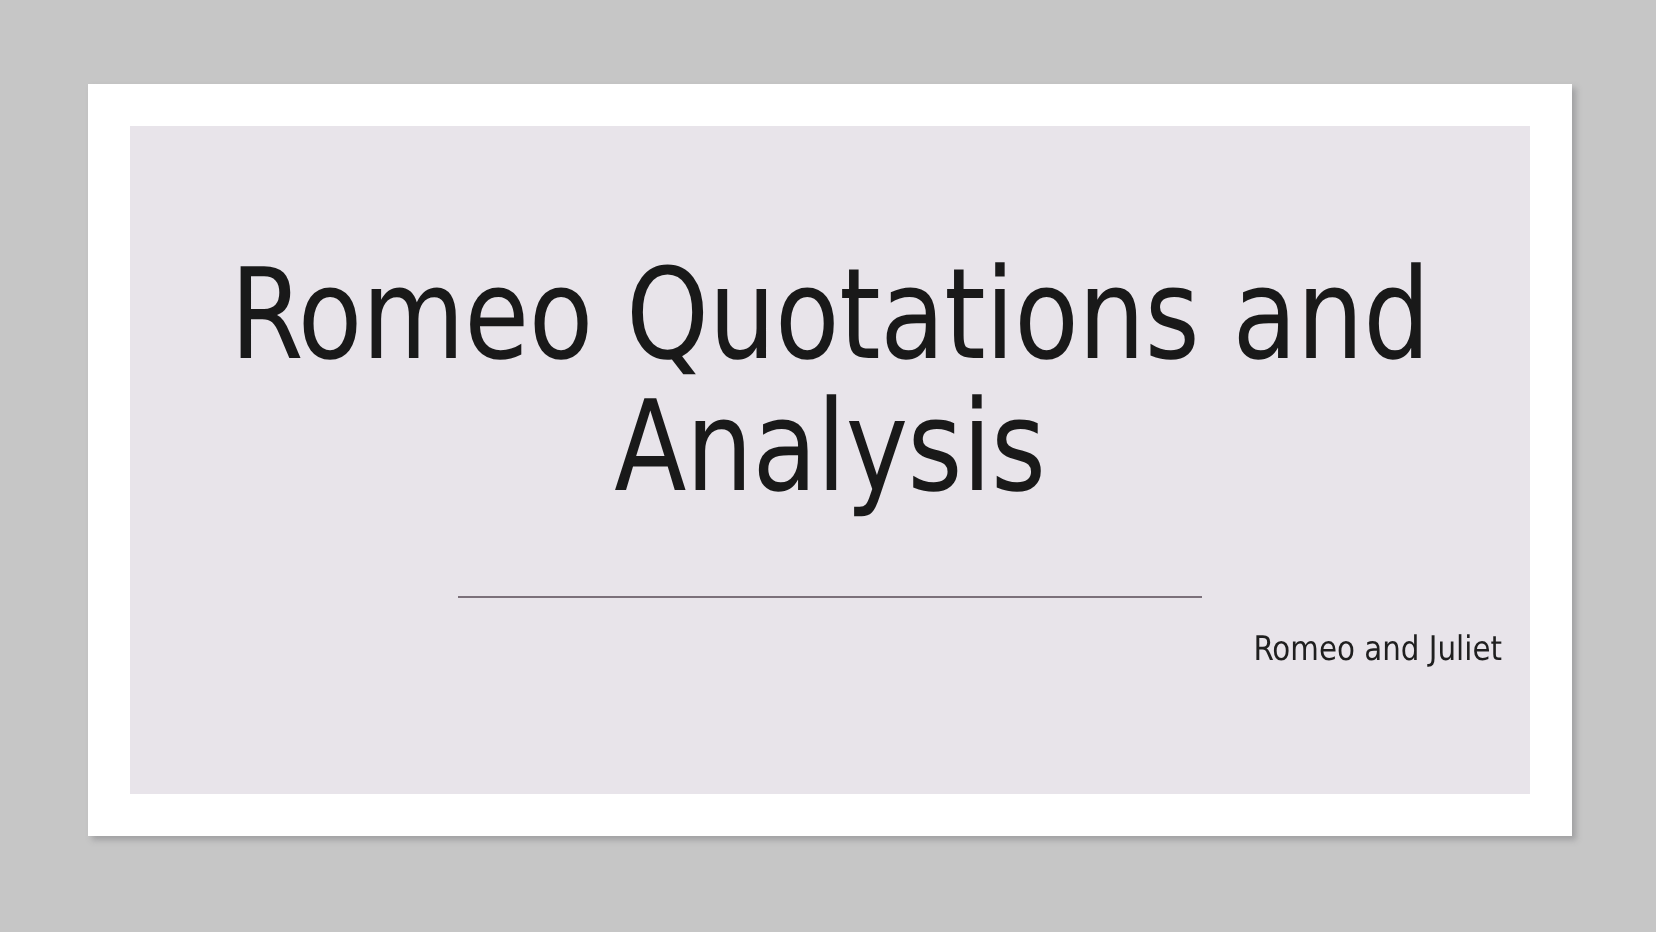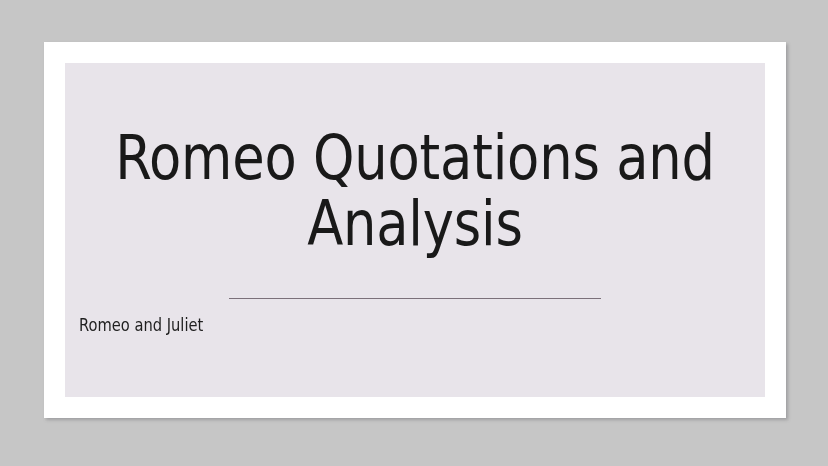--- a/index.html
+++ b/index.html
@@ -79,21 +79,21 @@
     border: 0;
     margin: 0;
   }
 
   
   .subtitle-block {
     position: absolute;
     left: 0;
     top: 251px;
     width: 700px;
-    text-align: left;
+    text-align: right;
   }
 
   .slide-subtitle {
     margin: 0;
     font-family: "DejaVu Sans Condensed", "Liberation Sans Narrow", "Liberation Sans", sans-serif;
     font-weight: 400;
     font-size: 17px;
     line-height: 22px;
     color: #1f1f1f;
     transform: scaleX(0.96);

